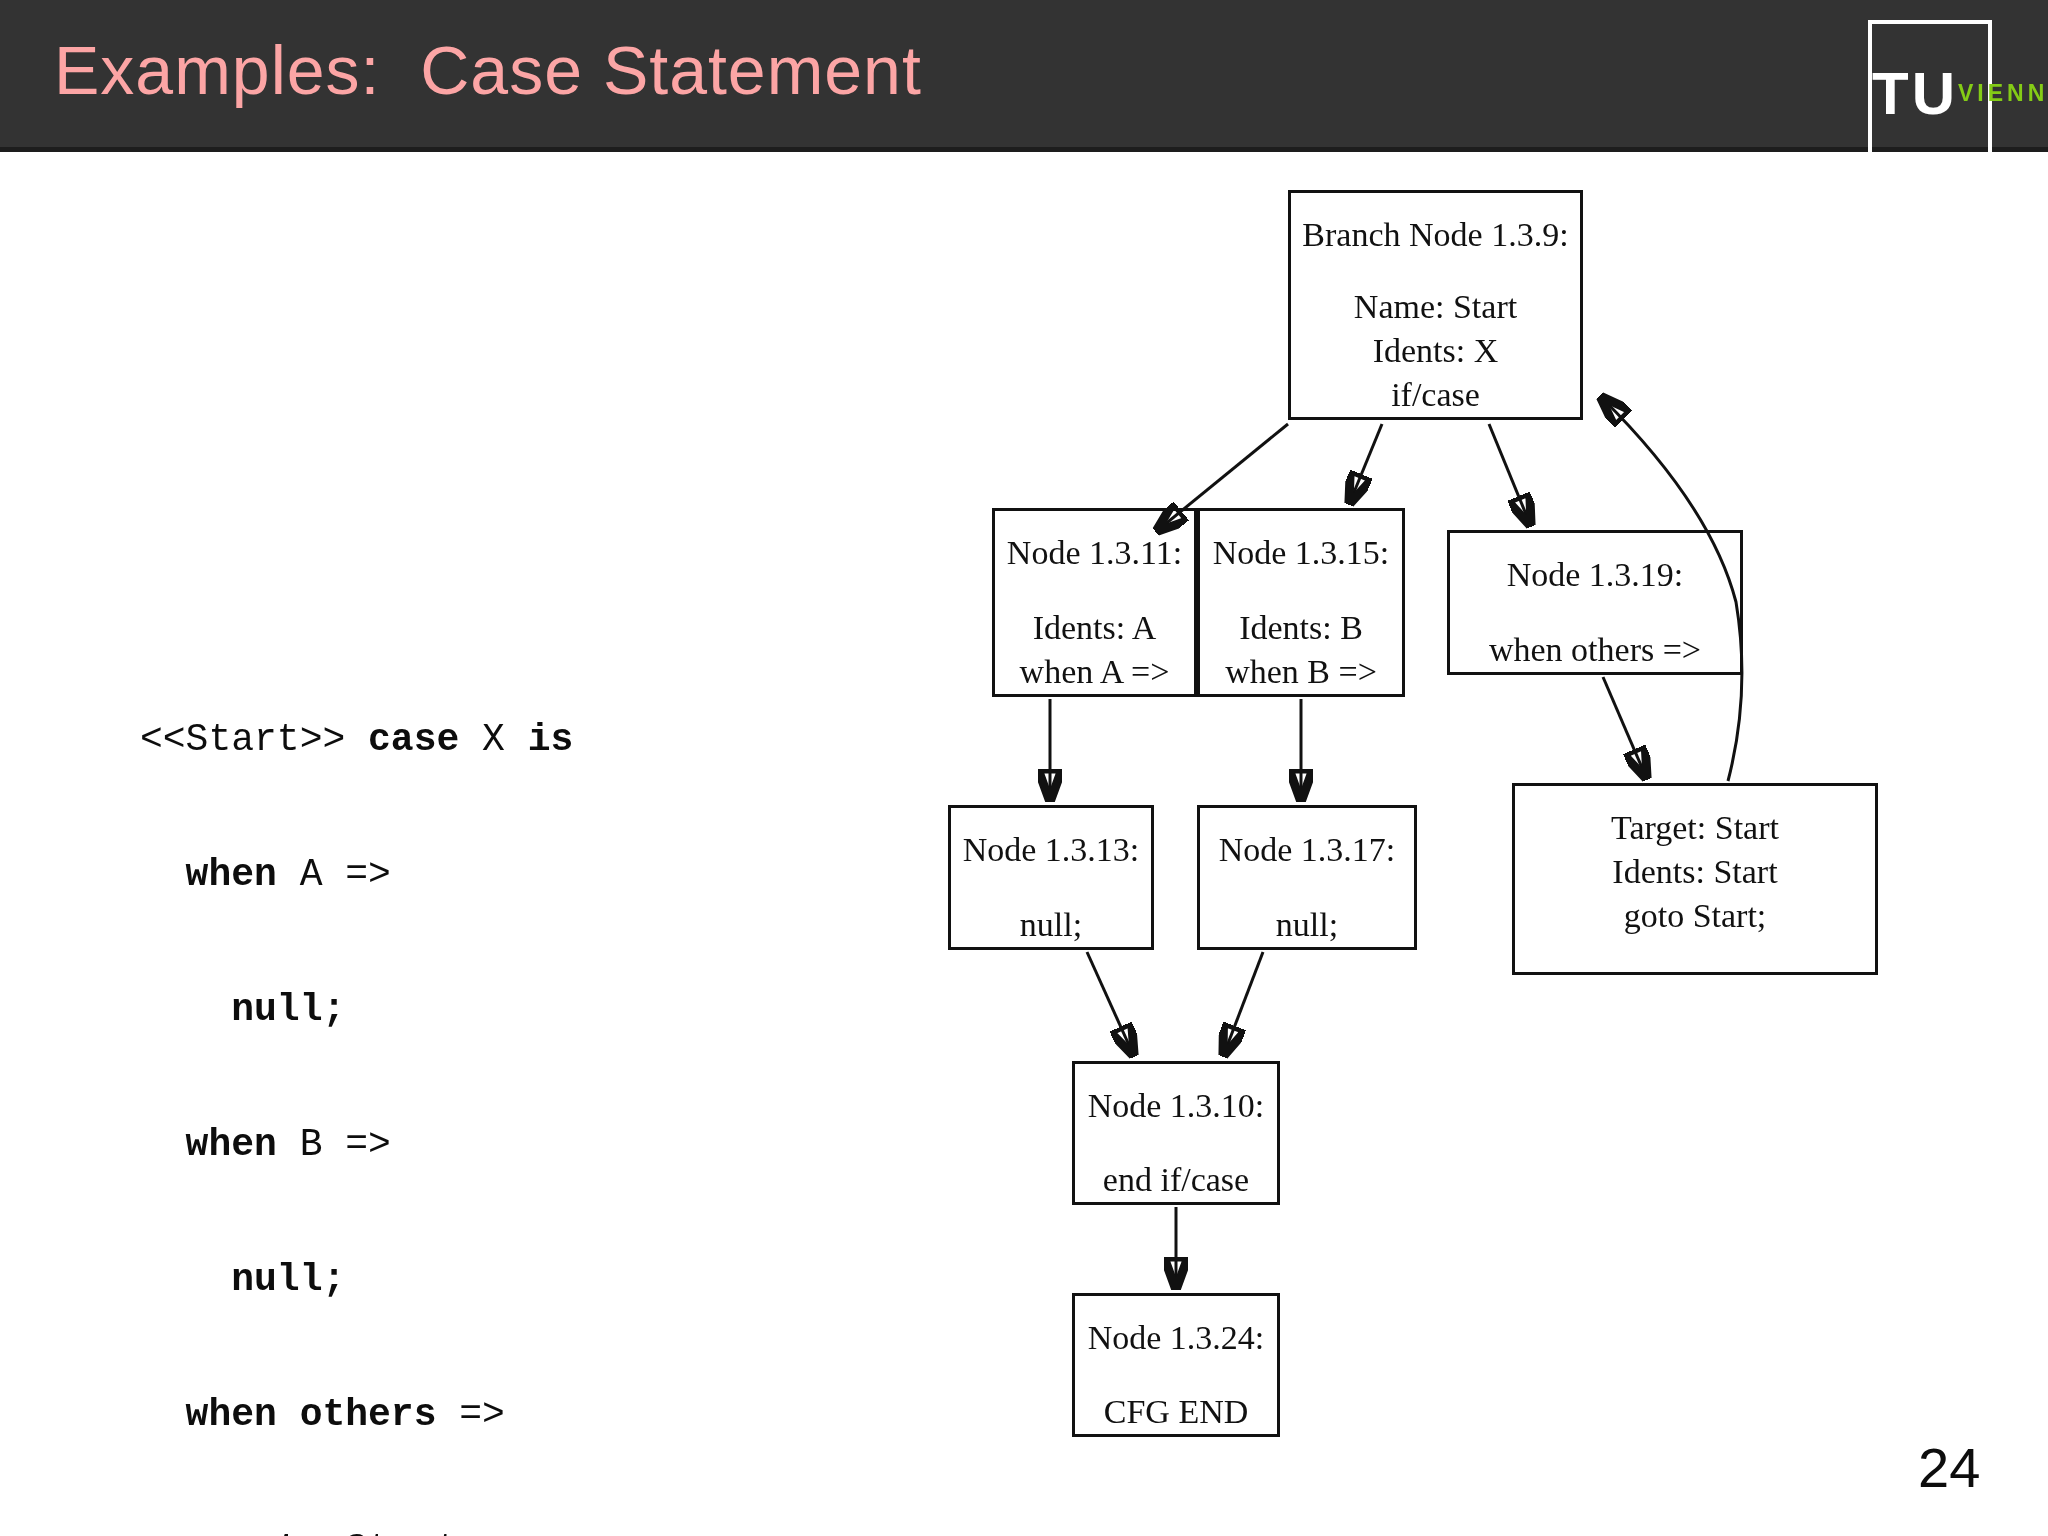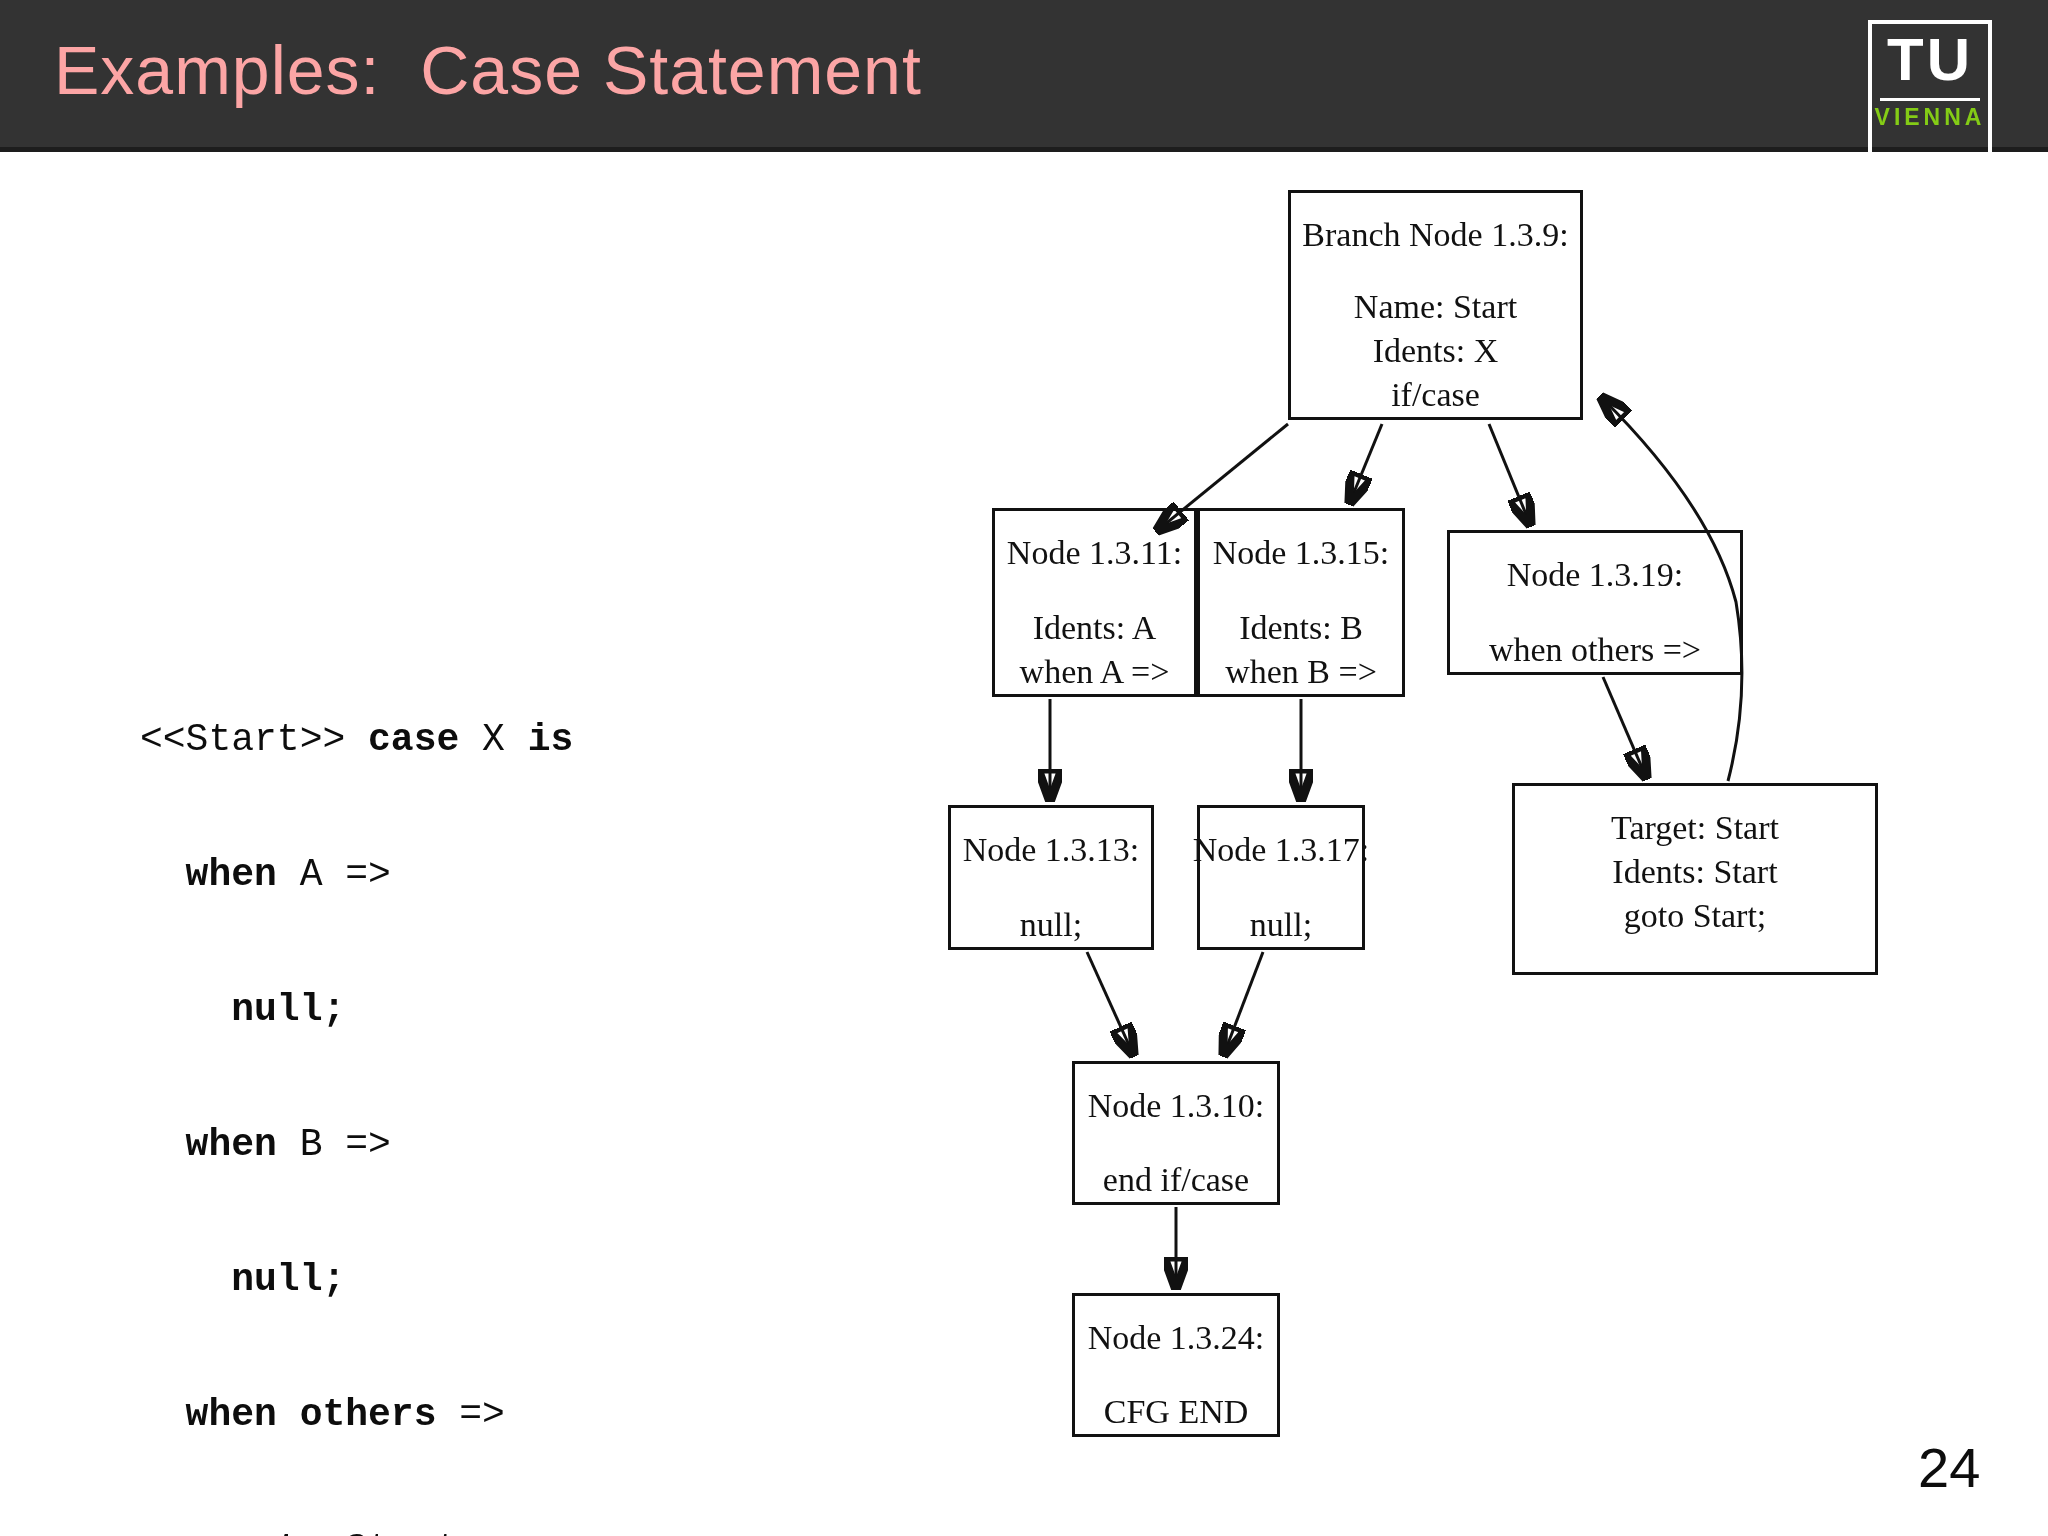--- a/index.html
+++ b/index.html
@@ -9,21 +9,21 @@
 
   
   .header { position:absolute; left:0; top:0; width:2048px; height:152px;
             background:#333333; border-bottom:5px solid #1d1d1d; }
   .slide-title { position:absolute; left:54px; top:0; height:147px; line-height:140px;
                  font-family:"Liberation Sans", sans-serif; font-size:68px;
                  font-weight:400; letter-spacing:1px; color:#fca5a5; white-space:pre; }
 
   
   .logo { position:absolute; left:1868px; top:20px; width:124px; height:142px;
-          border:4px solid #ffffff; display:flex; flex-direction:column;
+          border:4px solid #ffffff; display:flex; 
           align-items:center; justify-content:flex-start; }
   .logo-tu { margin-top:6px; font-family:"Liberation Sans", sans-serif;
              font-weight:700; font-size:60px; line-height:60px; letter-spacing:3px;
              color:#ffffff; }
   .logo-rule { width:100px; height:3px; background:#ffffff; margin-top:8px; }
   .logo-vienna { margin-top:5px; font-family:"Liberation Sans", sans-serif;
                  font-weight:700; font-size:23px; line-height:23px; letter-spacing:4px;
                  color:#84cc16; }
 
   
@@ -37,21 +37,21 @@
           display:flex; flex-direction:column; align-items:center;
           padding-top:20px; font-size:34px; }
   .node .row { height:44px; line-height:44px; white-space:pre; text-align:center; }
 
   #nd-branch { left:1288px; top:190px;  width:295px; height:230px; }
   #nd-n11    { left:948px;  top:508px;  width:205px; height:189px;margin-left:44px; }
   #nd-n15    { left:1197px; top:508px;  width:208px; height:189px; }
   #nd-n19    { left:1447px; top:530px;  width:296px; height:145px; }
   #nd-goto23 { left:1512px; top:783px;  width:366px; height:192px; }
   #nd-n13    { left:948px;  top:805px;  width:206px; height:145px; }
-  #nd-n17    { left:1197px; top:805px;  width:168px; height:145px; }
+  #nd-n17    { left:1197px; top:805px;  width:220px; height:145px; }
   #nd-n10    { left:1072px; top:1061px; width:208px; height:144px; }
   #nd-n24    { left:1072px; top:1293px; width:208px; height:144px; }
 
   
   .edges { position:absolute; left:0; top:0; width:2048px; height:1536px;
            pointer-events:none; }
   .edges path { stroke:#111; stroke-width:3; fill:none; }
 
   
   .page-number { position:absolute; left:1918px; top:1435px;

